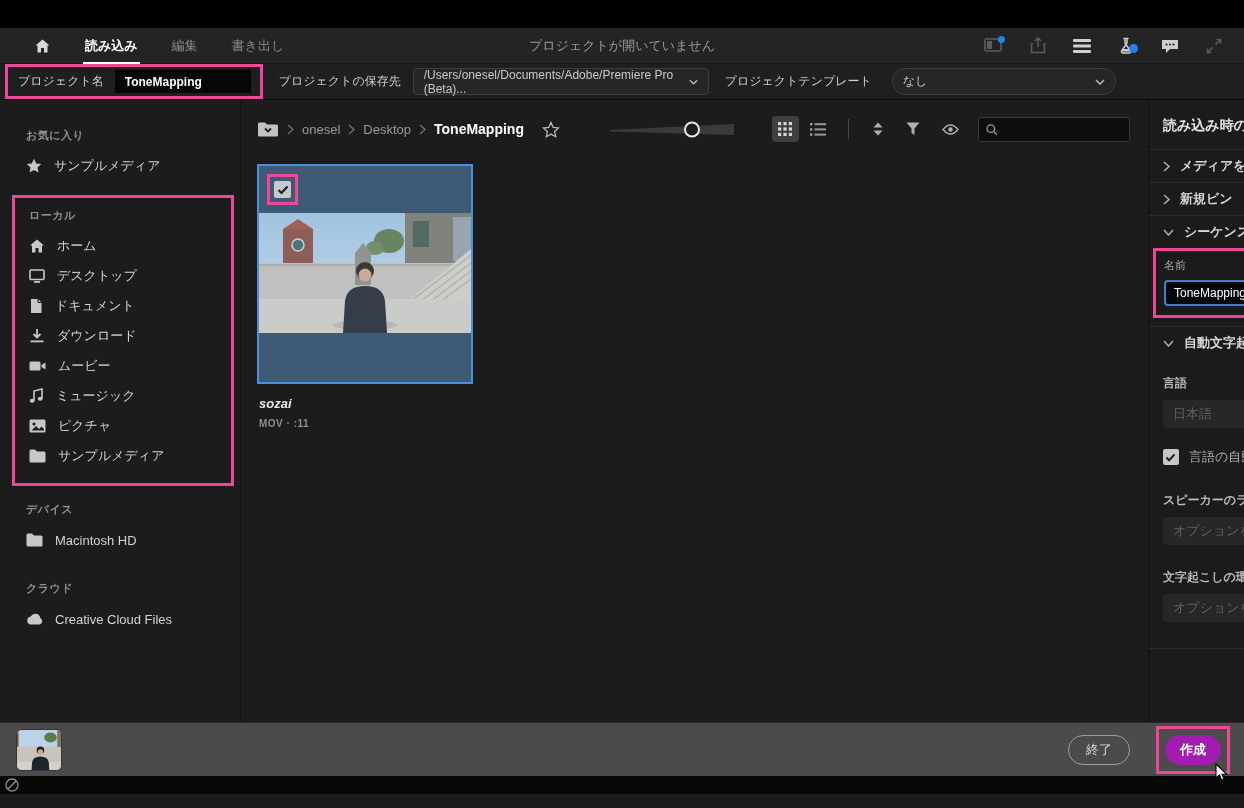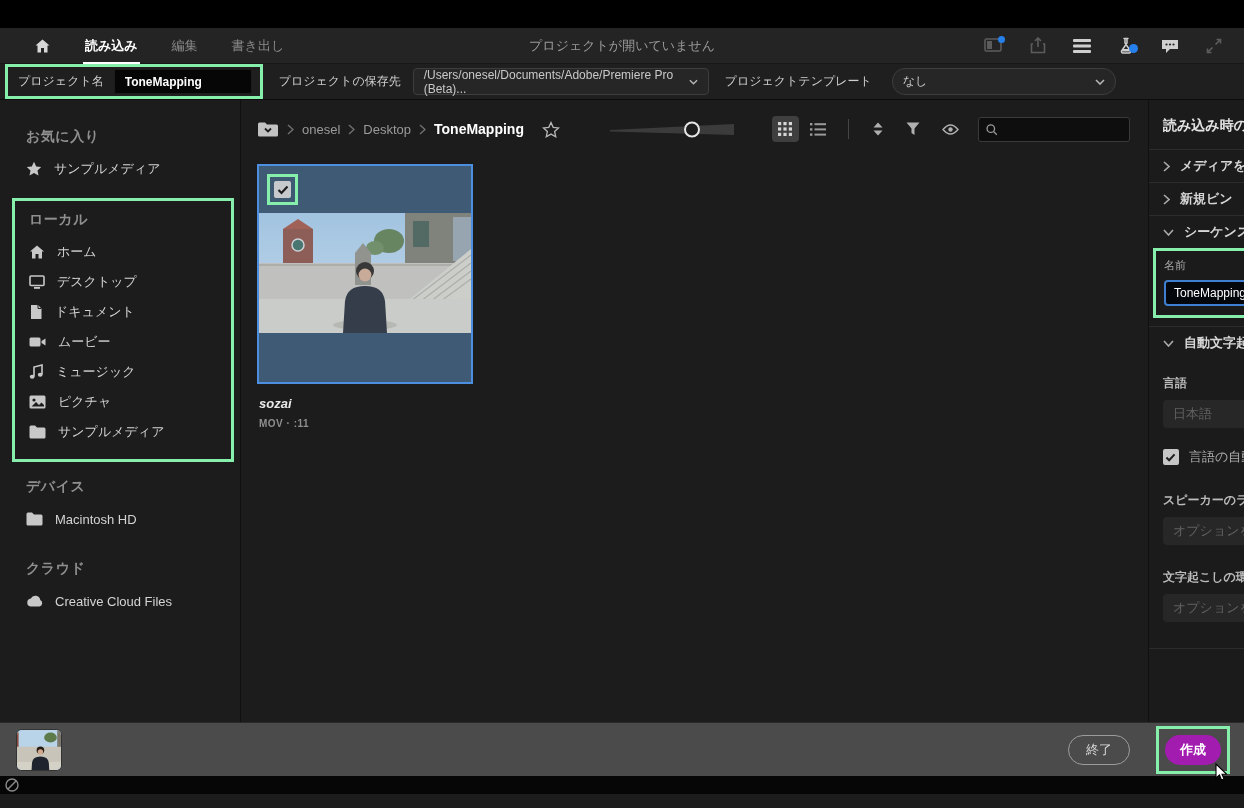--- a/index.html
+++ b/index.html
@@ -15,34 +15,34 @@
   .tabs { display:flex; gap:30px; margin-left:32px; }
   .tab { font-size:13px; color:#8a8a8a; cursor:default; padding:9px 2px 7px; }
   .tab.active { color:#fff; font-weight:bold; border-bottom:2px solid #fff; }
   .status-center { position:absolute; left:50%; transform:translateX(-50%); font-size:13px; color:#9a9a9a; }
   .header-icons { margin-left:auto; margin-right:22px; display:flex; gap:27px; align-items:center; }
   .hicon { position:relative; display:flex; }
   .dot-blue { position:absolute; width:7px; height:7px; border-radius:50%; background:#2680EB; }
 
   
   .projectbar { height:36px; background:#1f1f1f; display:flex; align-items:center; border-bottom:1px solid #0c0c0c; }
-  .annot { border:3px solid #86efac; }
+  .annot { border:3px solid #ec4899; }
   .pname-wrap { display:flex; align-items:center; margin-left:5px; padding:2px 8px 2px 10px; gap:10px; }
   .plabel { font-size:12px; color:#cfcfcf; white-space:nowrap; }
   .pname-input { width:138px; height:25px; background:#060606; border:1px solid #1c1c1c; border-radius:2px; color:#fff; font-size:12px; font-weight:bold; padding:0 10px; font-family:inherit; }
   .dropdown { height:27px; background:#262626; border:1px solid #3d3d3d; border-radius:4px; display:flex; align-items:center; padding:0 10px; color:#c9c9c9; font-size:12px; }
   .dropdown .chev { margin-left:auto; }
   .dd-loc { width:296px; margin-left:12px; }
   .dd-tpl { width:224px; margin-left:20px;border-radius:13px; }
   .plabel.ml { margin-left:16px; }
 
   
   .main { display:flex; height:622px; }
   .sidebar { width:240px; padding-top:12px; flex-shrink:0; }
-  .sec-title { font-size:14px; font-weight:bold; color:#8f8f8f; letter-spacing:.5px; margin:16px 0 8px 26px; }
+  .sec-title { font-size:11px; font-weight:bold; color:#8f8f8f; letter-spacing:.5px; margin:16px 0 8px 26px; }
   .side-item { display:flex; align-items:center; gap:12px; height:30px; padding-left:26px; font-size:13px; color:#d4d4d4; cursor:default; }
   .side-item svg { flex-shrink:0; }
   .local-annot { margin:14px 6px 6px 12px; padding:0 0 12px 0; }
   .local-annot .sec-title { margin:10px 0 8px 14px; }
   .local-annot .side-item { padding-left:14px; }
 
   .browser { flex:1; border-left:1px solid #101010; border-right:1px solid #101010; display:flex; flex-direction:column; }
   .toolbar { display:flex; align-items:center; padding:14px 18px 0 16px; gap:8px; height:44px; }
   .crumb { font-size:13px; color:#9a9a9a; }
   .crumb.last { color:#fff; font-weight:bold; font-size:14px; }
@@ -200,20 +200,27 @@
               <rect x="5" y="13" width="6" height="1.8" fill="#c8c8c8"></rect>
             </svg>
           <span>デスクトップ</span>
         </div>
         <div class="side-item">
           <svg width="14" height="16" viewBox="0 0 14 16">
               <path d="M2 1 H9 L12.5 4.5 V15 H2 Z" fill="#c8c8c8"></path>
               <path d="M9 1 V4.5 H12.5" fill="none" stroke="#1c1c1c" stroke-width="1"></path>
             </svg>
           <span>ドキュメント</span>
+        </div>
+        <div class="side-item">
+          <svg width="16" height="16" viewBox="0 0 16 16">
+              <path d="M8 1 V9 M4.5 6 L8 9.5 L11.5 6" stroke="#c8c8c8" stroke-width="1.8" fill="none"></path>
+              <rect x="1.5" y="12.5" width="13" height="1.8" fill="#c8c8c8"></rect>
+            </svg>
+          <span>ダウンロード</span>
         </div>
         <div class="side-item">
           <svg width="17" height="14" viewBox="0 0 17 14">
               <rect x="0.5" y="2.5" width="11" height="9" rx="1.5" fill="#c8c8c8"></rect>
               <path d="M12.5 6 L16.5 3.5 V10.5 L12.5 8 Z" fill="#c8c8c8"></path>
             </svg>
           <span>ムービー</span>
         </div>
         <div class="side-item">
           <svg width="15" height="16" viewBox="0 0 15 16">

